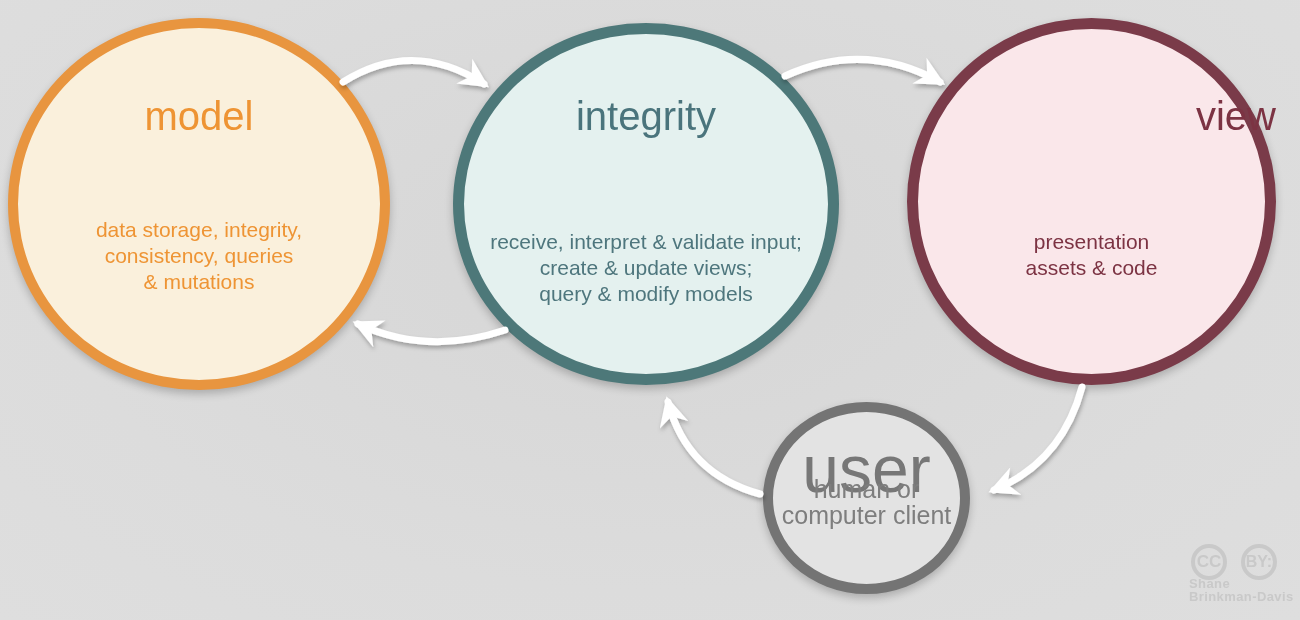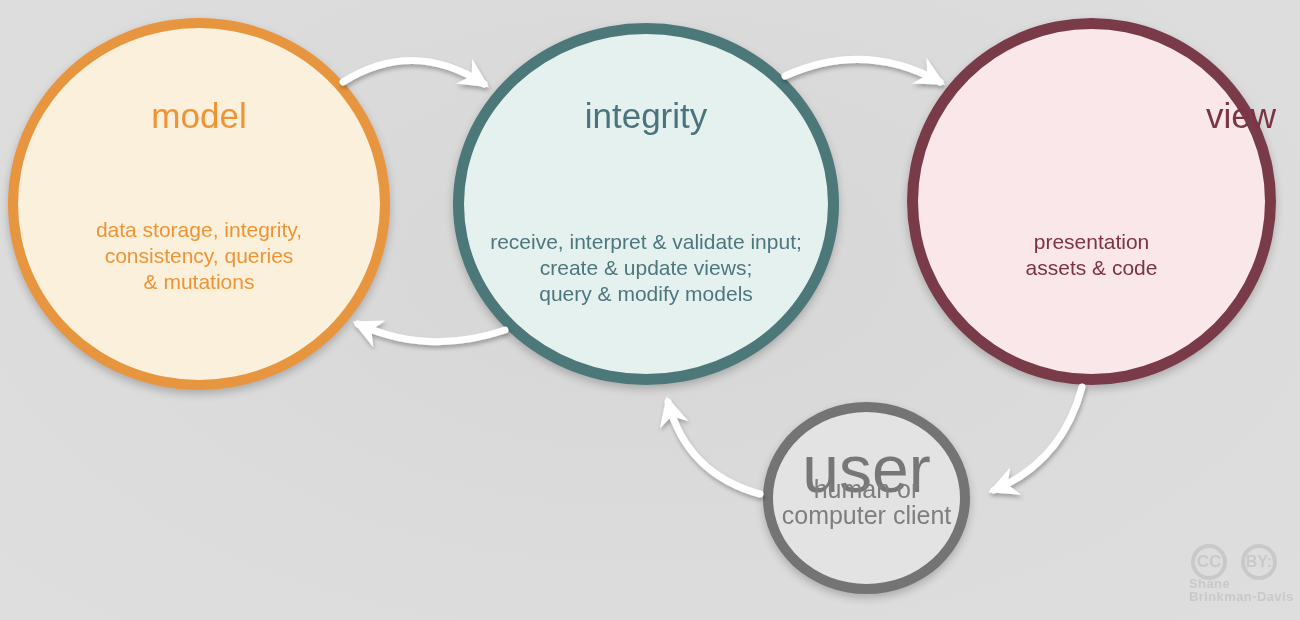--- a/index.html
+++ b/index.html
@@ -14,21 +14,21 @@
   .node{
     position:absolute;border-radius:50%;
     box-shadow:0 4px 9px rgba(0,0,0,0.22);
     box-sizing:border-box;
   }
   .node.model{left:8px;top:18px;width:382px;height:372px;border:10px solid #e8953f;background:#faf0dc;}
   .node.controller{left:453px;top:23px;width:386px;height:362px;border:11px solid #4d7879;background:#e4f1ef;}
   .node.view{left:907px;top:18px;width:369px;height:367px;border:11px solid #7a3b49;background:#fae7ea;}
   .node.user{left:763px;top:402px;width:207px;height:192px;border:10px solid #747474;background:#e3e3e3;}
   .node-title{
-    position:absolute;text-align:center;font-size:35px;line-height:60px;
+    position:absolute;text-align:center;font-size:40px;line-height:60px;
     white-space:pre-line;letter-spacing:0px;
   }
   .title-model{left:8px;top:86px;width:382px;color:#ee9434;}
   .title-controller{left:453px;top:86px;width:386px;color:#4a747c;}
   .title-view{left:907px;top:86px;width:369px;color:#7c3343;text-align:right;}
   .title-user{left:763px;top:440px;width:207px;color:#777777;font-size:66px;line-height:58px;}
   .node-desc{
     position:absolute;text-align:center;font-size:21px;line-height:26px;
     white-space:pre-line;
   }

